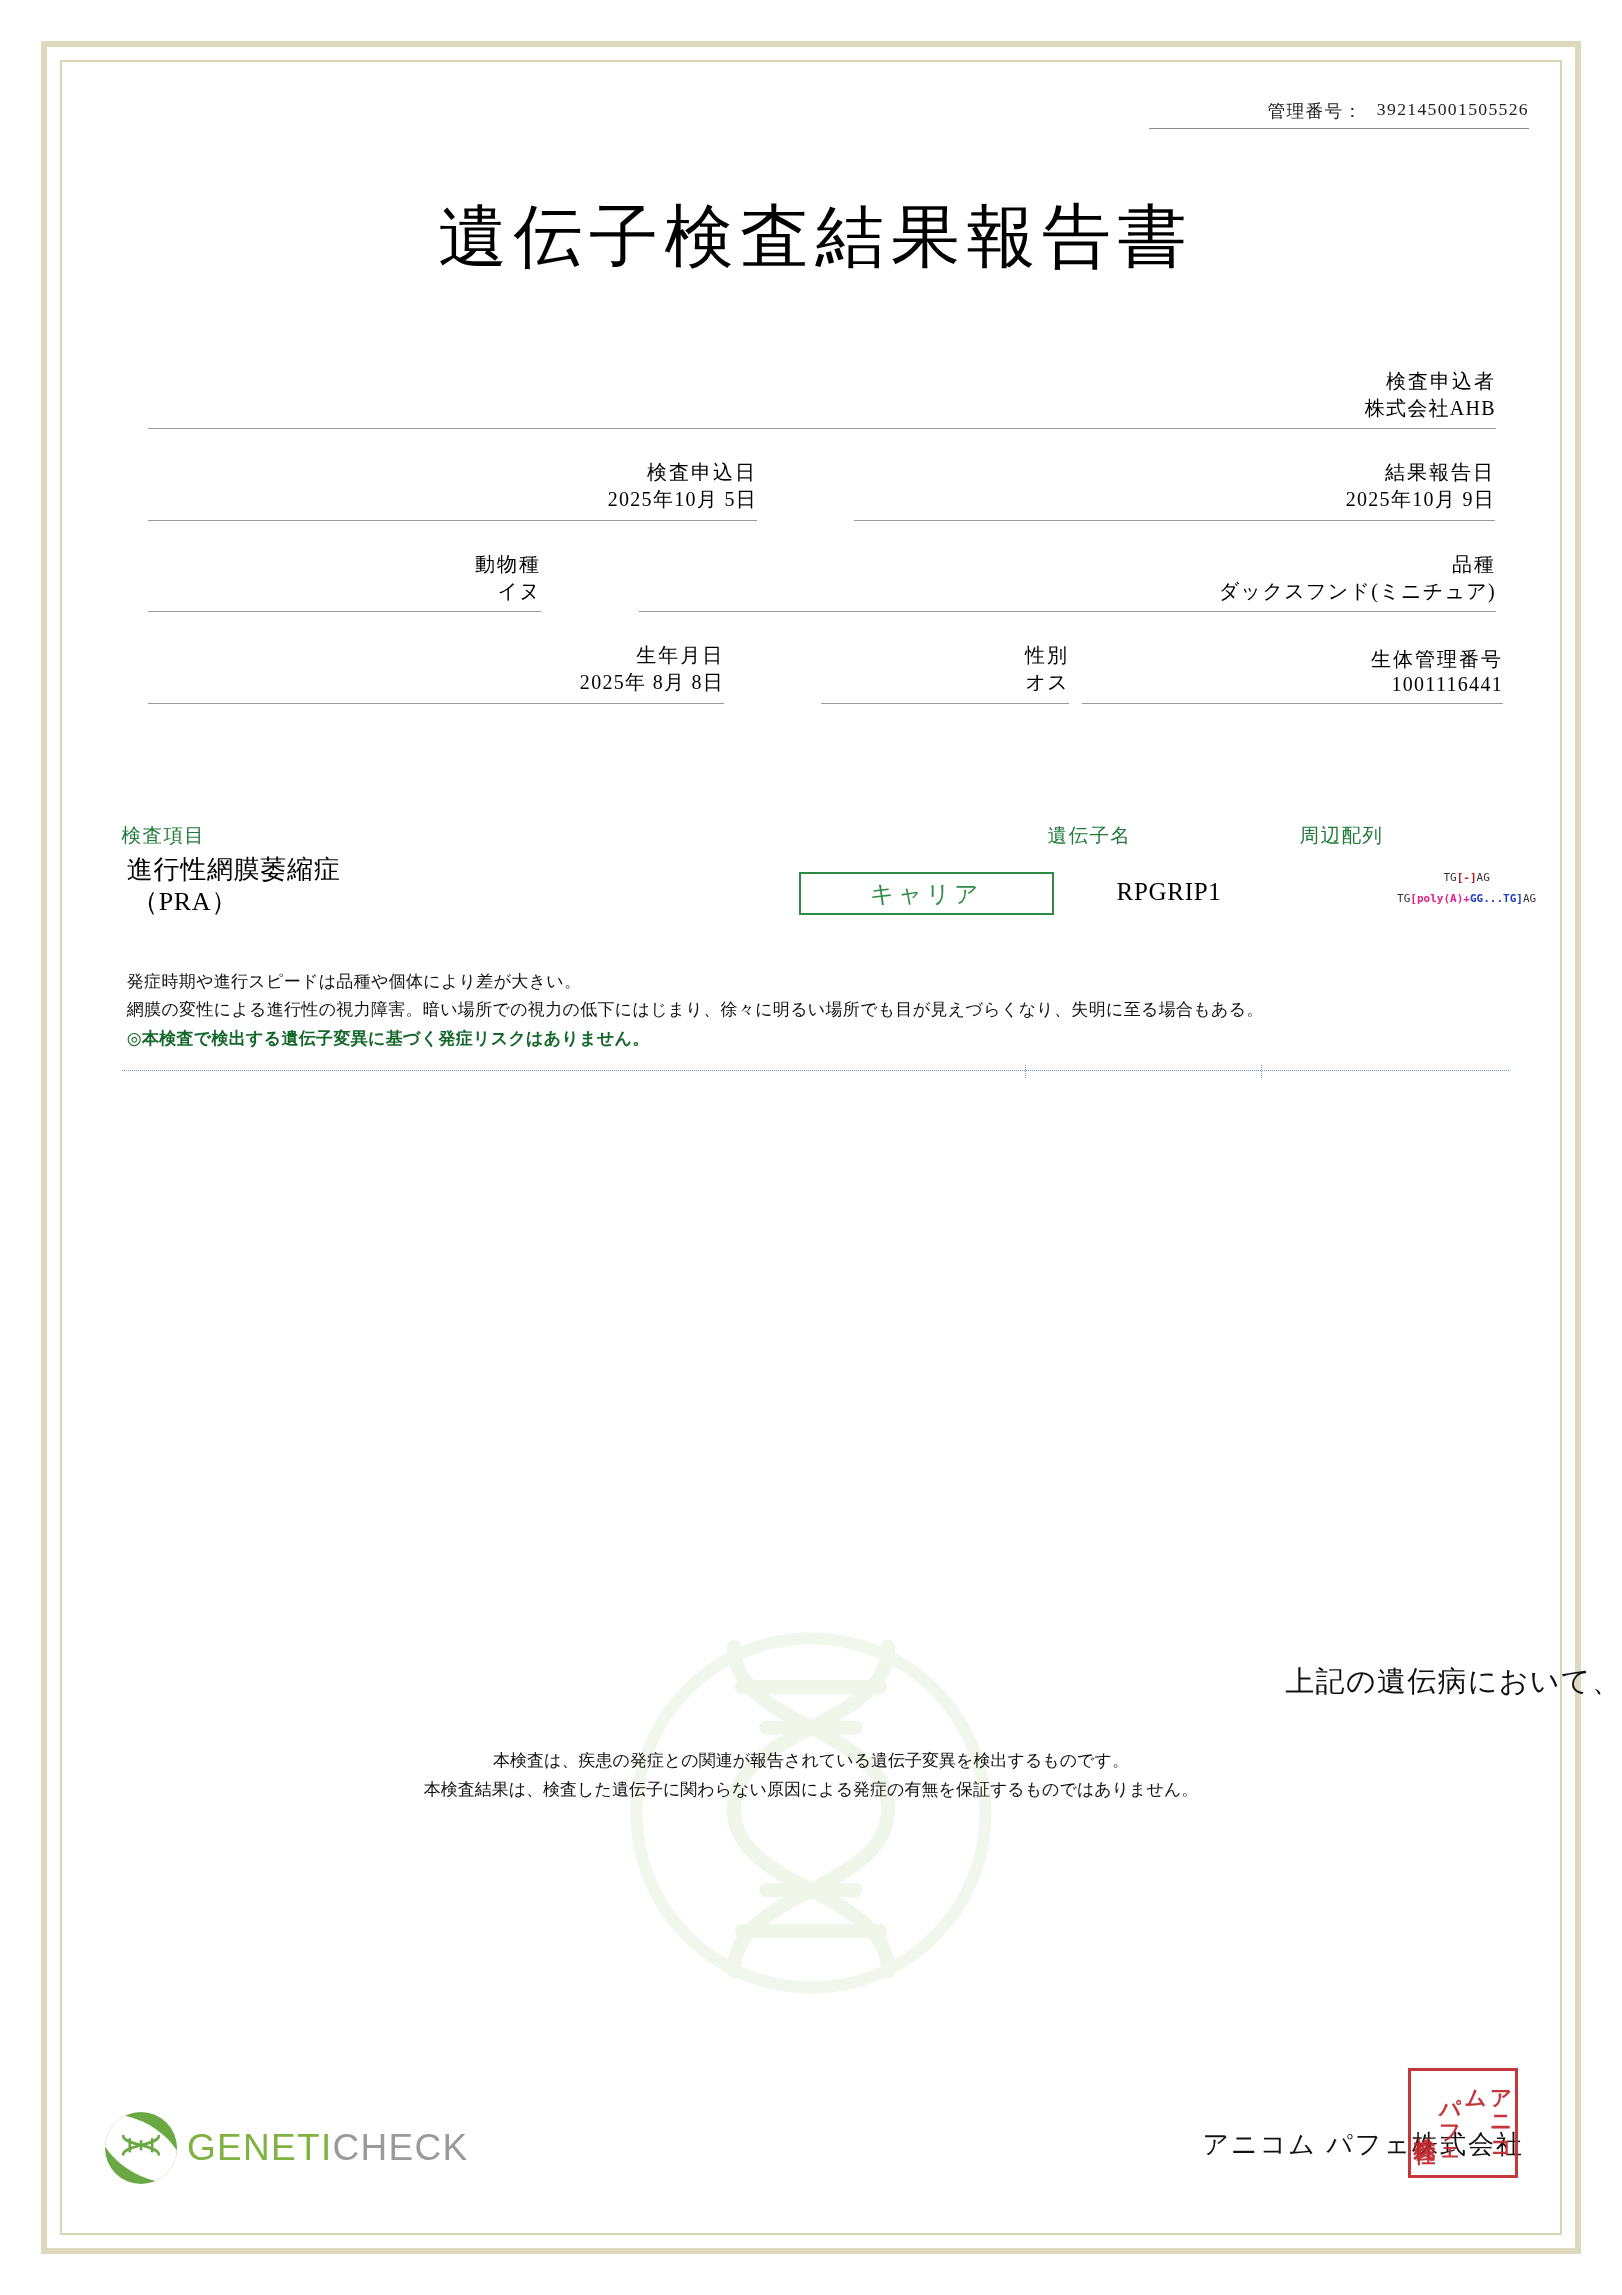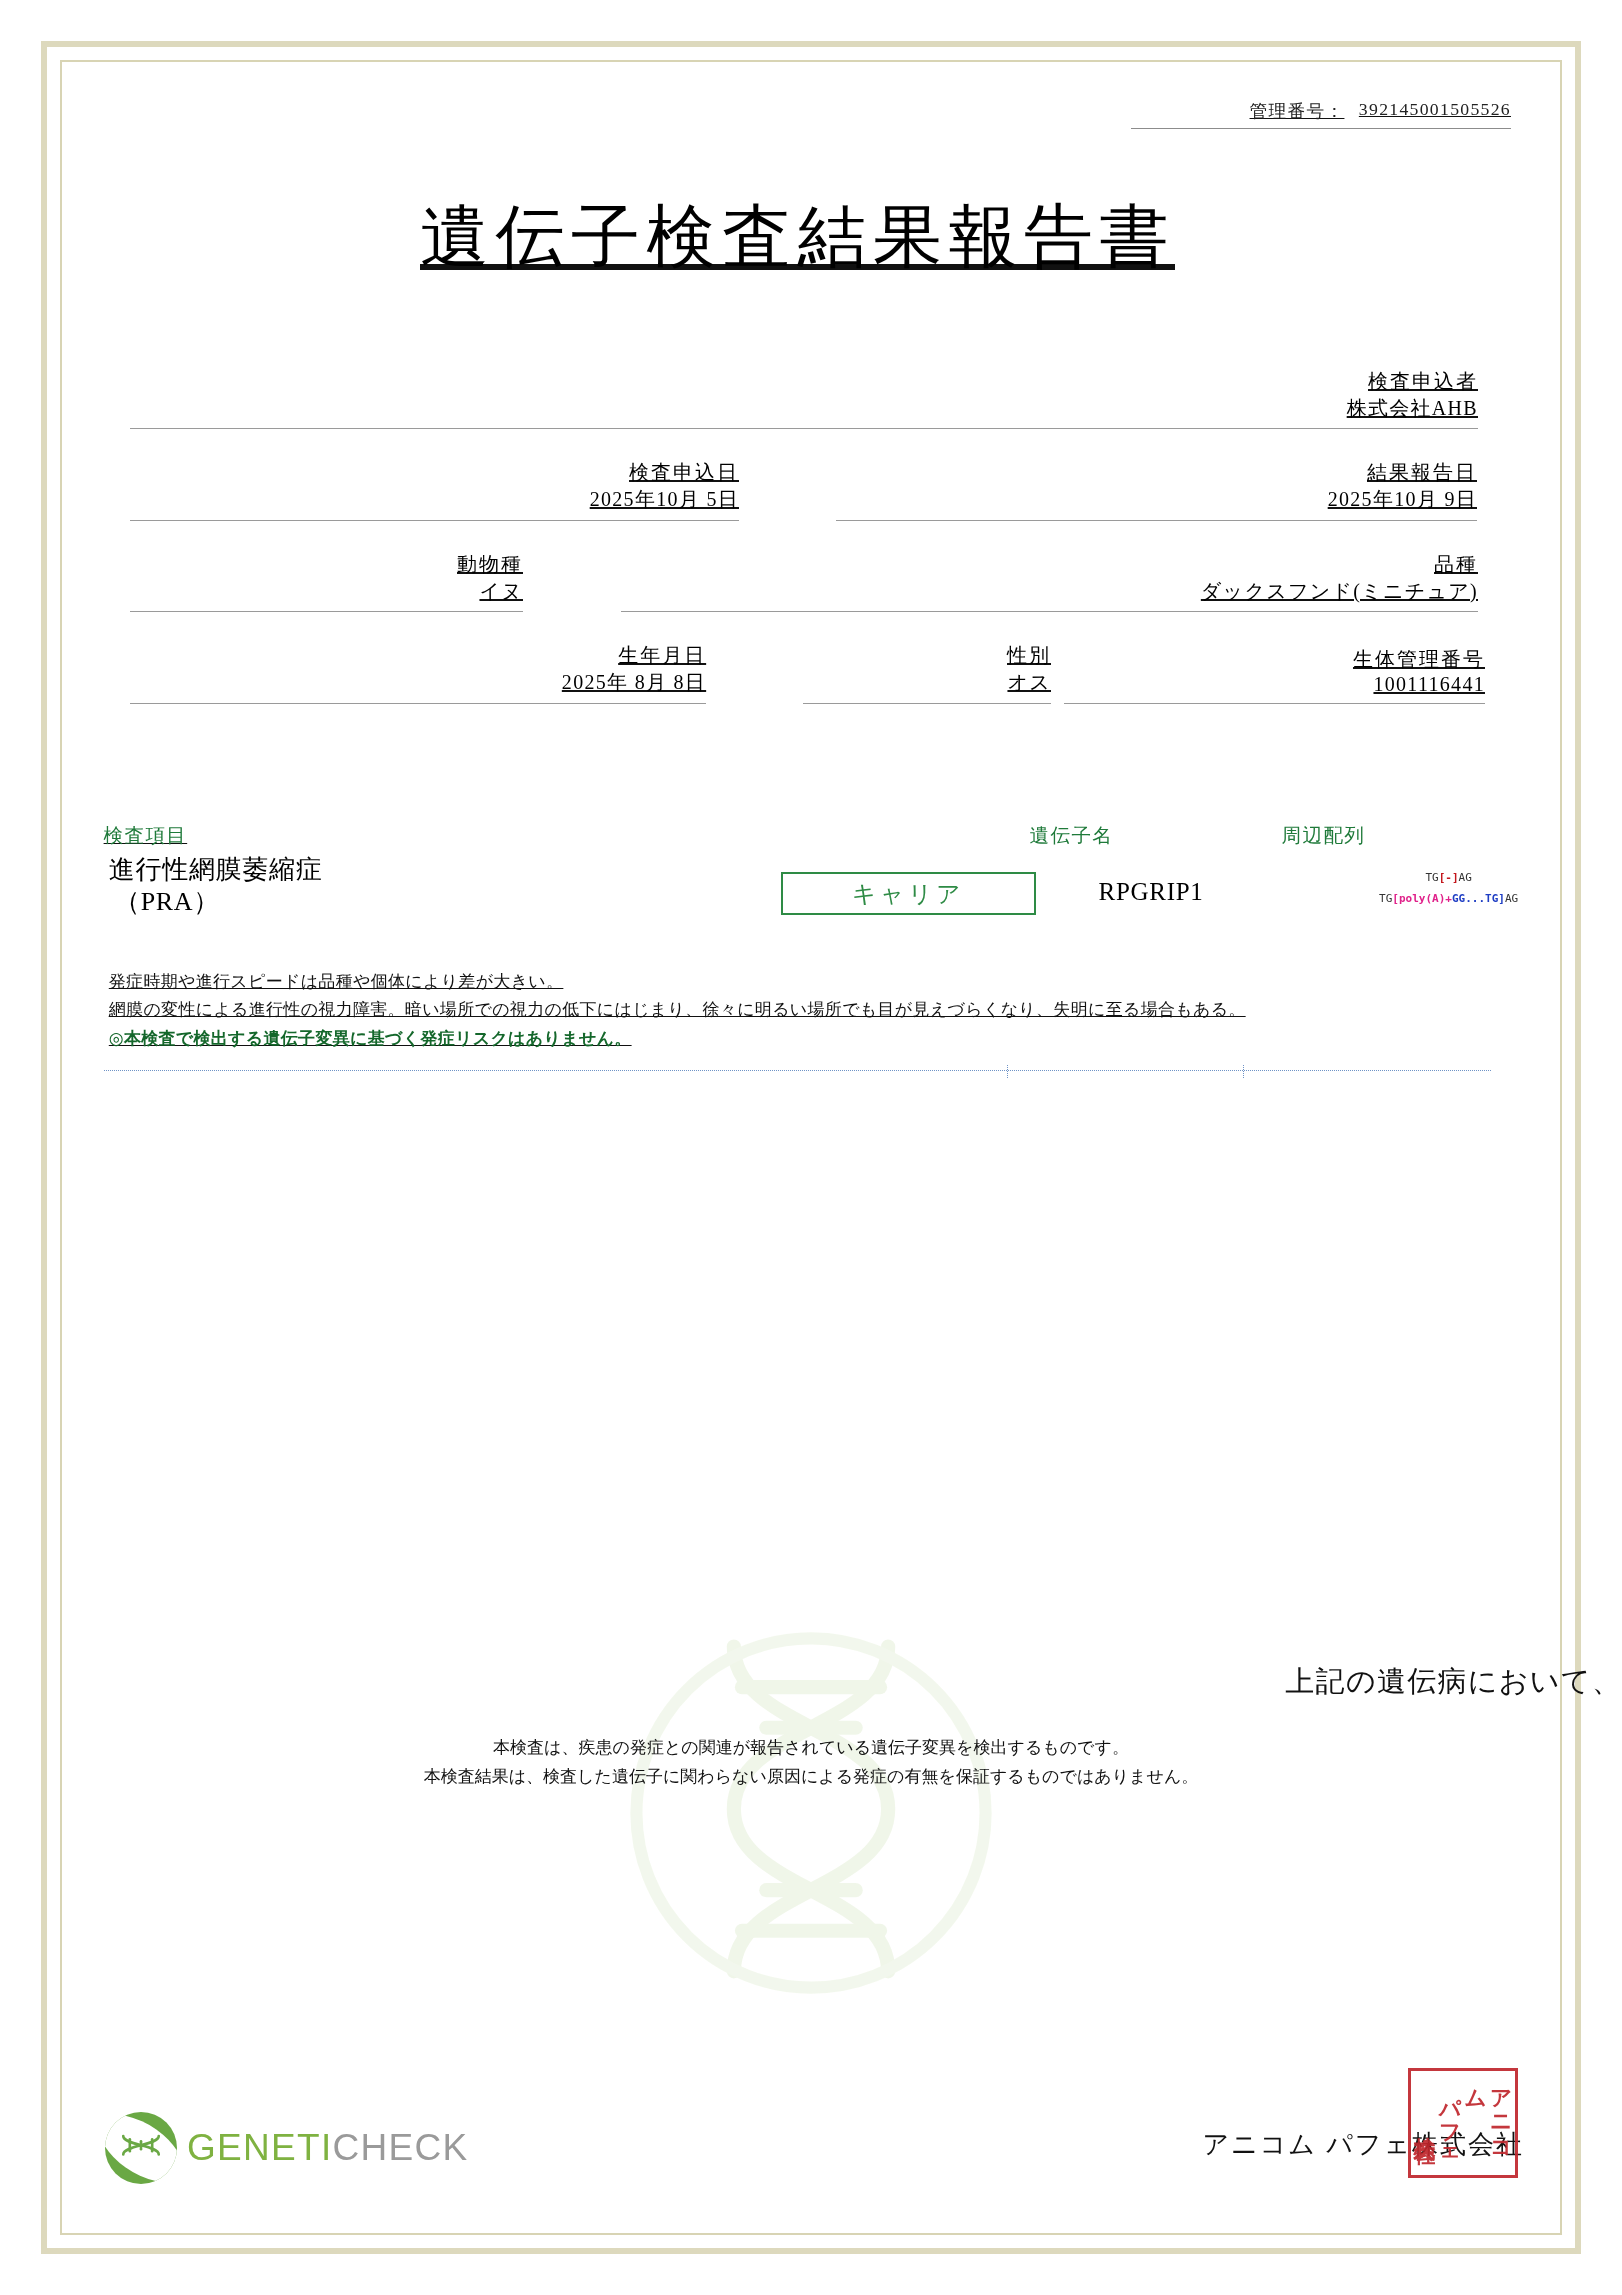--- a/index.html
+++ b/index.html
@@ -33,24 +33,23 @@
     position: absolute;
     left: 60px;
     top: 60px;
     right: 60px;
     bottom: 60px;
     border: 2px solid #d8d4b4;
     box-sizing: border-box;
   }
   .content {
     position: absolute;
-    left: 84px;
+    left: 102px;
     top: 79px;
     width: 1427px;
-    text-decoration: underline;
   }
   
   .mgmt-row {
     display: flex;
     justify-content: flex-end;
     align-items: flex-end;
     margin-top: 19.6px;
   }
   .mgmt-box {
     border-bottom: 1.3px solid #8c8c8c;
@@ -270,21 +269,21 @@
     text-align: right;
   }
   .summary-line2 {
     font-size: 29px;
     letter-spacing: 1.3px;
     color: #111;
     margin-top: 11.8px;
     font-family: "Liberation Sans", "DejaVu Sans", sans-serif;
   }
   .summary-note {
-    margin-top: 32px;
+    margin-top: 45px;
     font-size: 17px;
     line-height: 1.7;
     color: #111;
     font-family: "Liberation Sans", "DejaVu Sans", sans-serif;
   }
 
   
   .footer {
     position: absolute;
     left: 98px;

